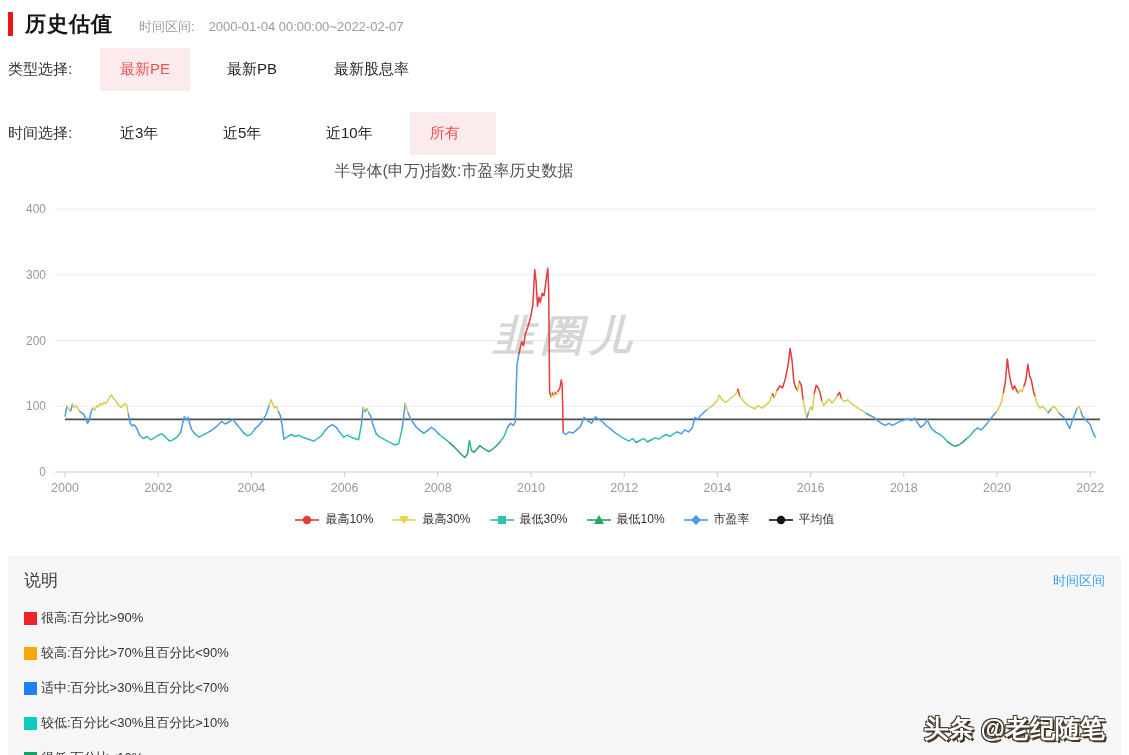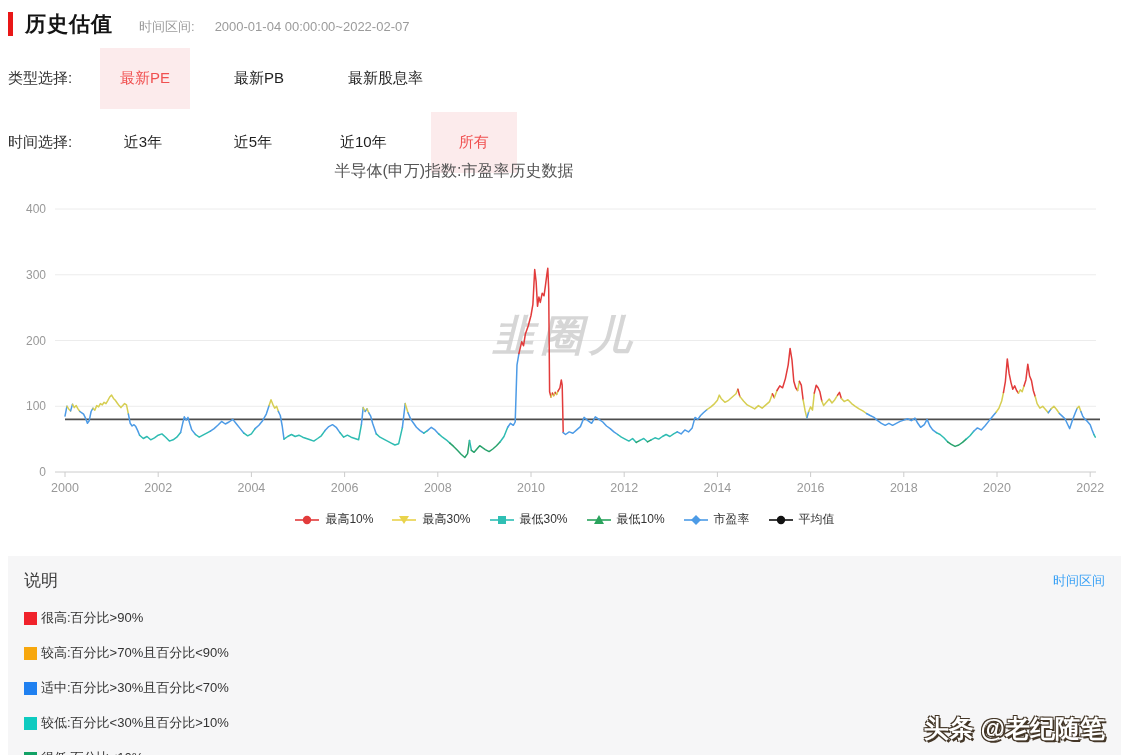--- a/index.html
+++ b/index.html
@@ -8,27 +8,27 @@
     background:#ffffff;
     font-family:"Liberation Sans","DejaVu Sans",sans-serif;
     color:#222;
   }
   .abs{position:absolute;}
   
   .header{top:10px;left:8px;display:flex;align-items:center;}
   .red-bar{width:5px;height:24px;background:#e91717;margin-right:12px;}
   .page-title{font-size:21px;font-weight:700;color:#141414;letter-spacing:1px;}
   .range{margin-left:26px;font-size:13px;color:#9b9b9b;padding-top:5px;}
-  .range .lbl{margin-right:20px;}
+  .range .lbl{margin-right:14px;}
   
   .sel-row{left:8px;display:flex;align-items:center;font-size:15px;}
   .row-type{top:48px;}
   .row-time{top:112px;}
   .sel-label{color:#333;width:92px;}
-  .opt{min-width:46px;text-align:center;padding:21px 20px;margin-right:24px;color:#1f1f1f;cursor:pointer;white-space:nowrap;}
+  .opt{min-width:46px;padding:12px 20px;margin-right:17px;color:#1f1f1f;cursor:pointer;white-space:nowrap;}
   .opt.active{background:#fcebec;color:#f05050;}
   
   .chart-title{top:161px;left:0;width:908px;text-align:center;font-size:16px;color:#555;}
   .chart-svg{top:185px;left:0;}
   .legend{top:511px;left:0;width:1129px;display:flex;justify-content:center;align-items:center;gap:18px;font-size:12px;color:#333;}
   .legend-item{display:flex;align-items:center;gap:5px;cursor:pointer;}
   
   .panel{top:556px;left:8px;width:1113px;height:199px;background:#f6f6f7;box-sizing:border-box;padding:13px 16px;}
   .panel-head{display:flex;justify-content:space-between;align-items:center;}
   .panel-title{font-size:17px;color:#3a3a3a;}

